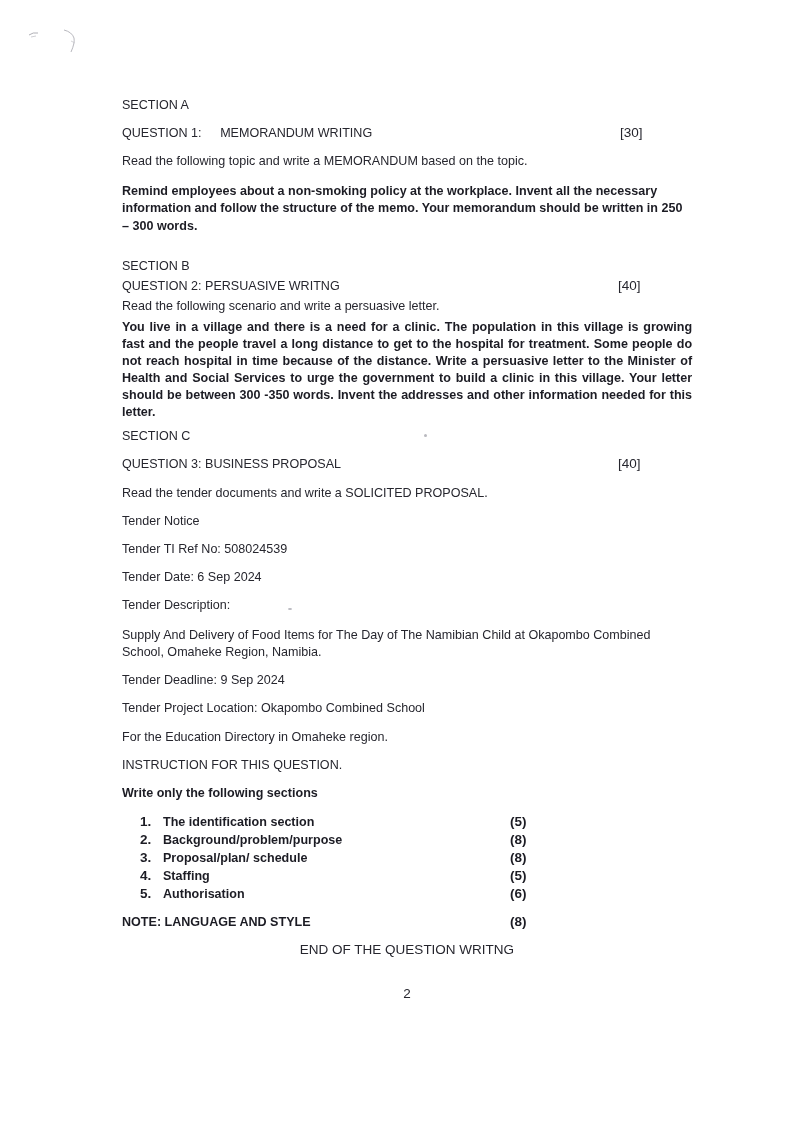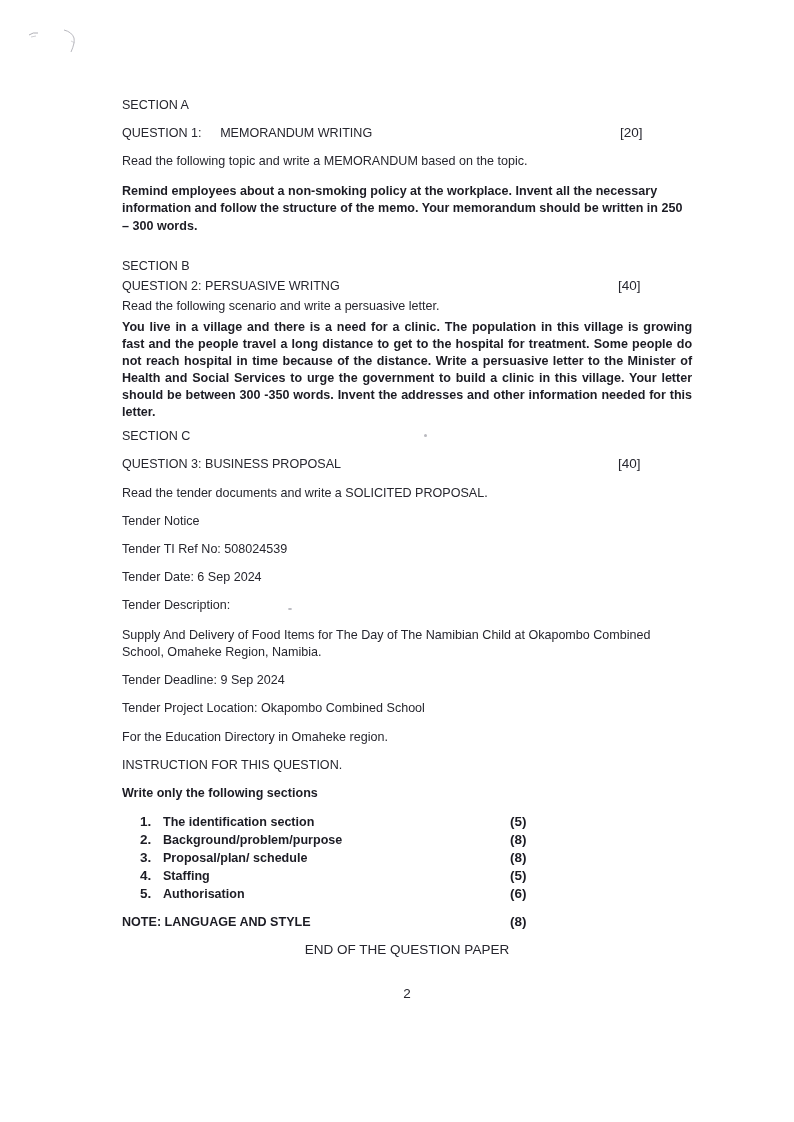--- a/index.html
+++ b/index.html
@@ -40,21 +40,21 @@
   </svg>
 
   <div class="speck" style="left:424px; top:434px; width:3px; height:3px;"></div>
   <div class="speck" style="left:288px; top:608px; width:4px; height:2px;"></div>
 
   <div class="blk condense" style="top:97px;">SECTION A</div>
 
   <div class="blk condense" style="top:125px;">
     <span>QUESTION 1:</span><span class="qtitle-gap">MEMORANDUM WRITING</span>
   </div>
-  <span class="marks" style="left:620px; top:125px;">[20]</span>
+  <span class="marks" style="left:620px; top:125px;">[30]</span>
 
   <div class="blk condense" style="top:153px;">Read the following topic and write a MEMORANDUM based on the topic.</div>
 
   <div class="blk wrap condense bold" style="top:182px;">Remind employees about a non-smoking policy at the workplace. Invent all the necessary information and follow the structure of the memo. Your memorandum should be written in 250 – 300 words.</div>
 
   <div class="blk condense" style="top:258px;">SECTION B</div>
 
   <div class="blk condense" style="top:278px;">QUESTION 2: PERSUASIVE WRITNG</div>
   <span class="marks" style="left:618px; top:278px;">[40]</span>
 
@@ -103,16 +103,16 @@
   </div>
   <div>
     <span class="lnum" style="top:886px;">5.</span>
     <span class="llabel" style="top:886px;">Authorisation</span>
     <span class="lmark" style="top:886px;">(6)</span>
   </div>
 
   <div class="blk condense bold" style="top:914px;">NOTE: LANGUAGE AND STYLE</div>
   <span class="lmark" style="top:914px;">(8)</span>
 
-  <div class="center-line" style="top:942px;">END OF THE QUESTION PAPER</div>
+  <div class="center-line" style="top:942px;">END OF THE QUESTION WRITNG</div>
   <div class="center-line" style="top:986px;">2</div>
 
 </div>
 
 </body></html>

